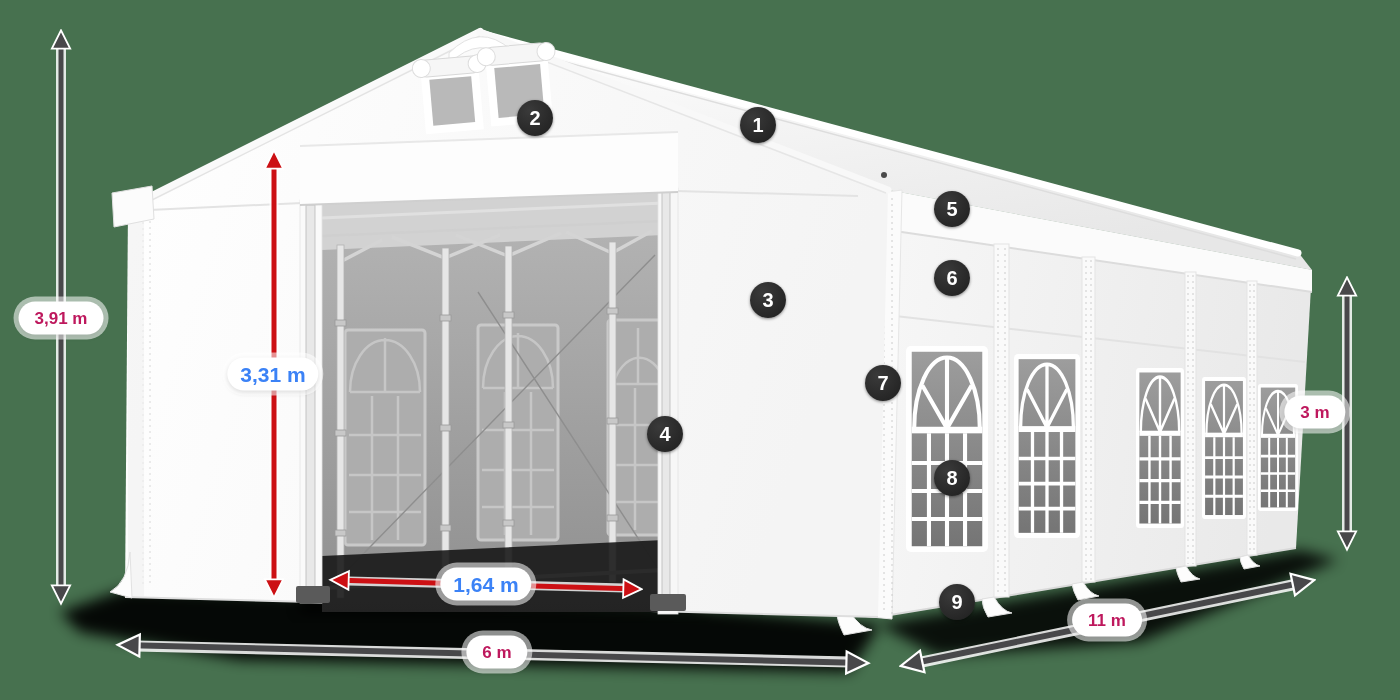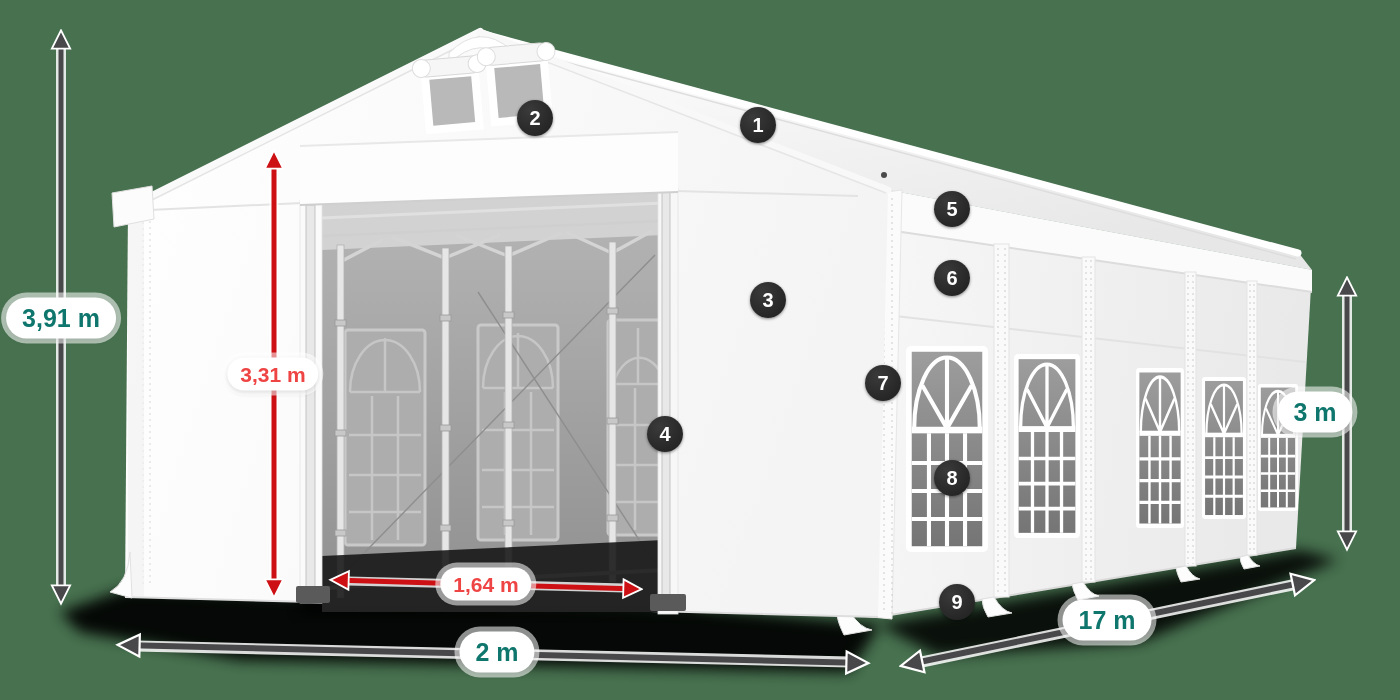--- a/index.html
+++ b/index.html
@@ -9,22 +9,22 @@
     background:#47714F;
   }
   #stage svg{position:absolute;left:0;top:0;}
   .pill{
     position:absolute;transform:translate(-50%,-50%);
     background:#ffffff;border-radius:999px;white-space:nowrap;
     font-weight:bold;line-height:1;
     box-shadow:0 0 0 5px rgba(255,255,255,.55), 0 2px 5px rgba(0,0,0,.28);
     z-index:5;
   }
-  .pill.dark{color:#0f766e;font-size:25px;padding:8px 16px;}
-  .pill.red{color:#ef4444;font-size:21px;padding:6px 13px;}
+  .pill.dark{color:#be185d;font-size:17px;padding:8px 16px;}
+  .pill.red{color:#3b82f6;font-size:21px;padding:6px 13px;}
   .badge{
     position:absolute;transform:translate(-50%,-50%);
     width:36px;height:36px;border-radius:50%;
     background:radial-gradient(circle at 35% 30%, #3a3a3a, #1e1e1e);
     color:#fff;font-weight:bold;font-size:20px;
     display:flex;align-items:center;justify-content:center;
     box-shadow:0 1px 3px rgba(0,0,0,.45);
     cursor:pointer;z-index:6;
   }
 </style>
@@ -247,22 +247,22 @@
     <g>
       <line x1="1347" y1="295" x2="1347" y2="532" stroke="#ffffff" stroke-width="10" opacity="0.85"></line>
       <line x1="1347" y1="281" x2="1347" y2="546" stroke="#48484A" stroke-width="5" marker-start="url(#headDark)" marker-end="url(#headDark)"></line>
     </g>
   </g>
 </svg>
 
 <div class="pill dark" style="left:61px;top:318px">3,91 m</div>
 <div class="pill red" style="left:273px;top:374px">3,31 m</div>
 <div class="pill red" style="left:486px;top:584px">1,64 m</div>
-<div class="pill dark" style="left:497px;top:652px">2 m</div>
-<div class="pill dark" style="left:1107px;top:620px">17 m</div>
+<div class="pill dark" style="left:497px;top:652px">6 m</div>
+<div class="pill dark" style="left:1107px;top:620px">11 m</div>
 <div class="pill dark" style="left:1315px;top:412px">3 m</div>
 
 <div class="badge" style="left:758px;top:125px">1</div>
 <div class="badge" style="left:535px;top:118px">2</div>
 <div class="badge" style="left:768px;top:300px">3</div>
 <div class="badge" style="left:665px;top:434px">4</div>
 <div class="badge" style="left:952px;top:209px">5</div>
 <div class="badge" style="left:952px;top:278px">6</div>
 <div class="badge" style="left:883px;top:383px">7</div>
 <div class="badge" style="left:952px;top:478px">8</div>

